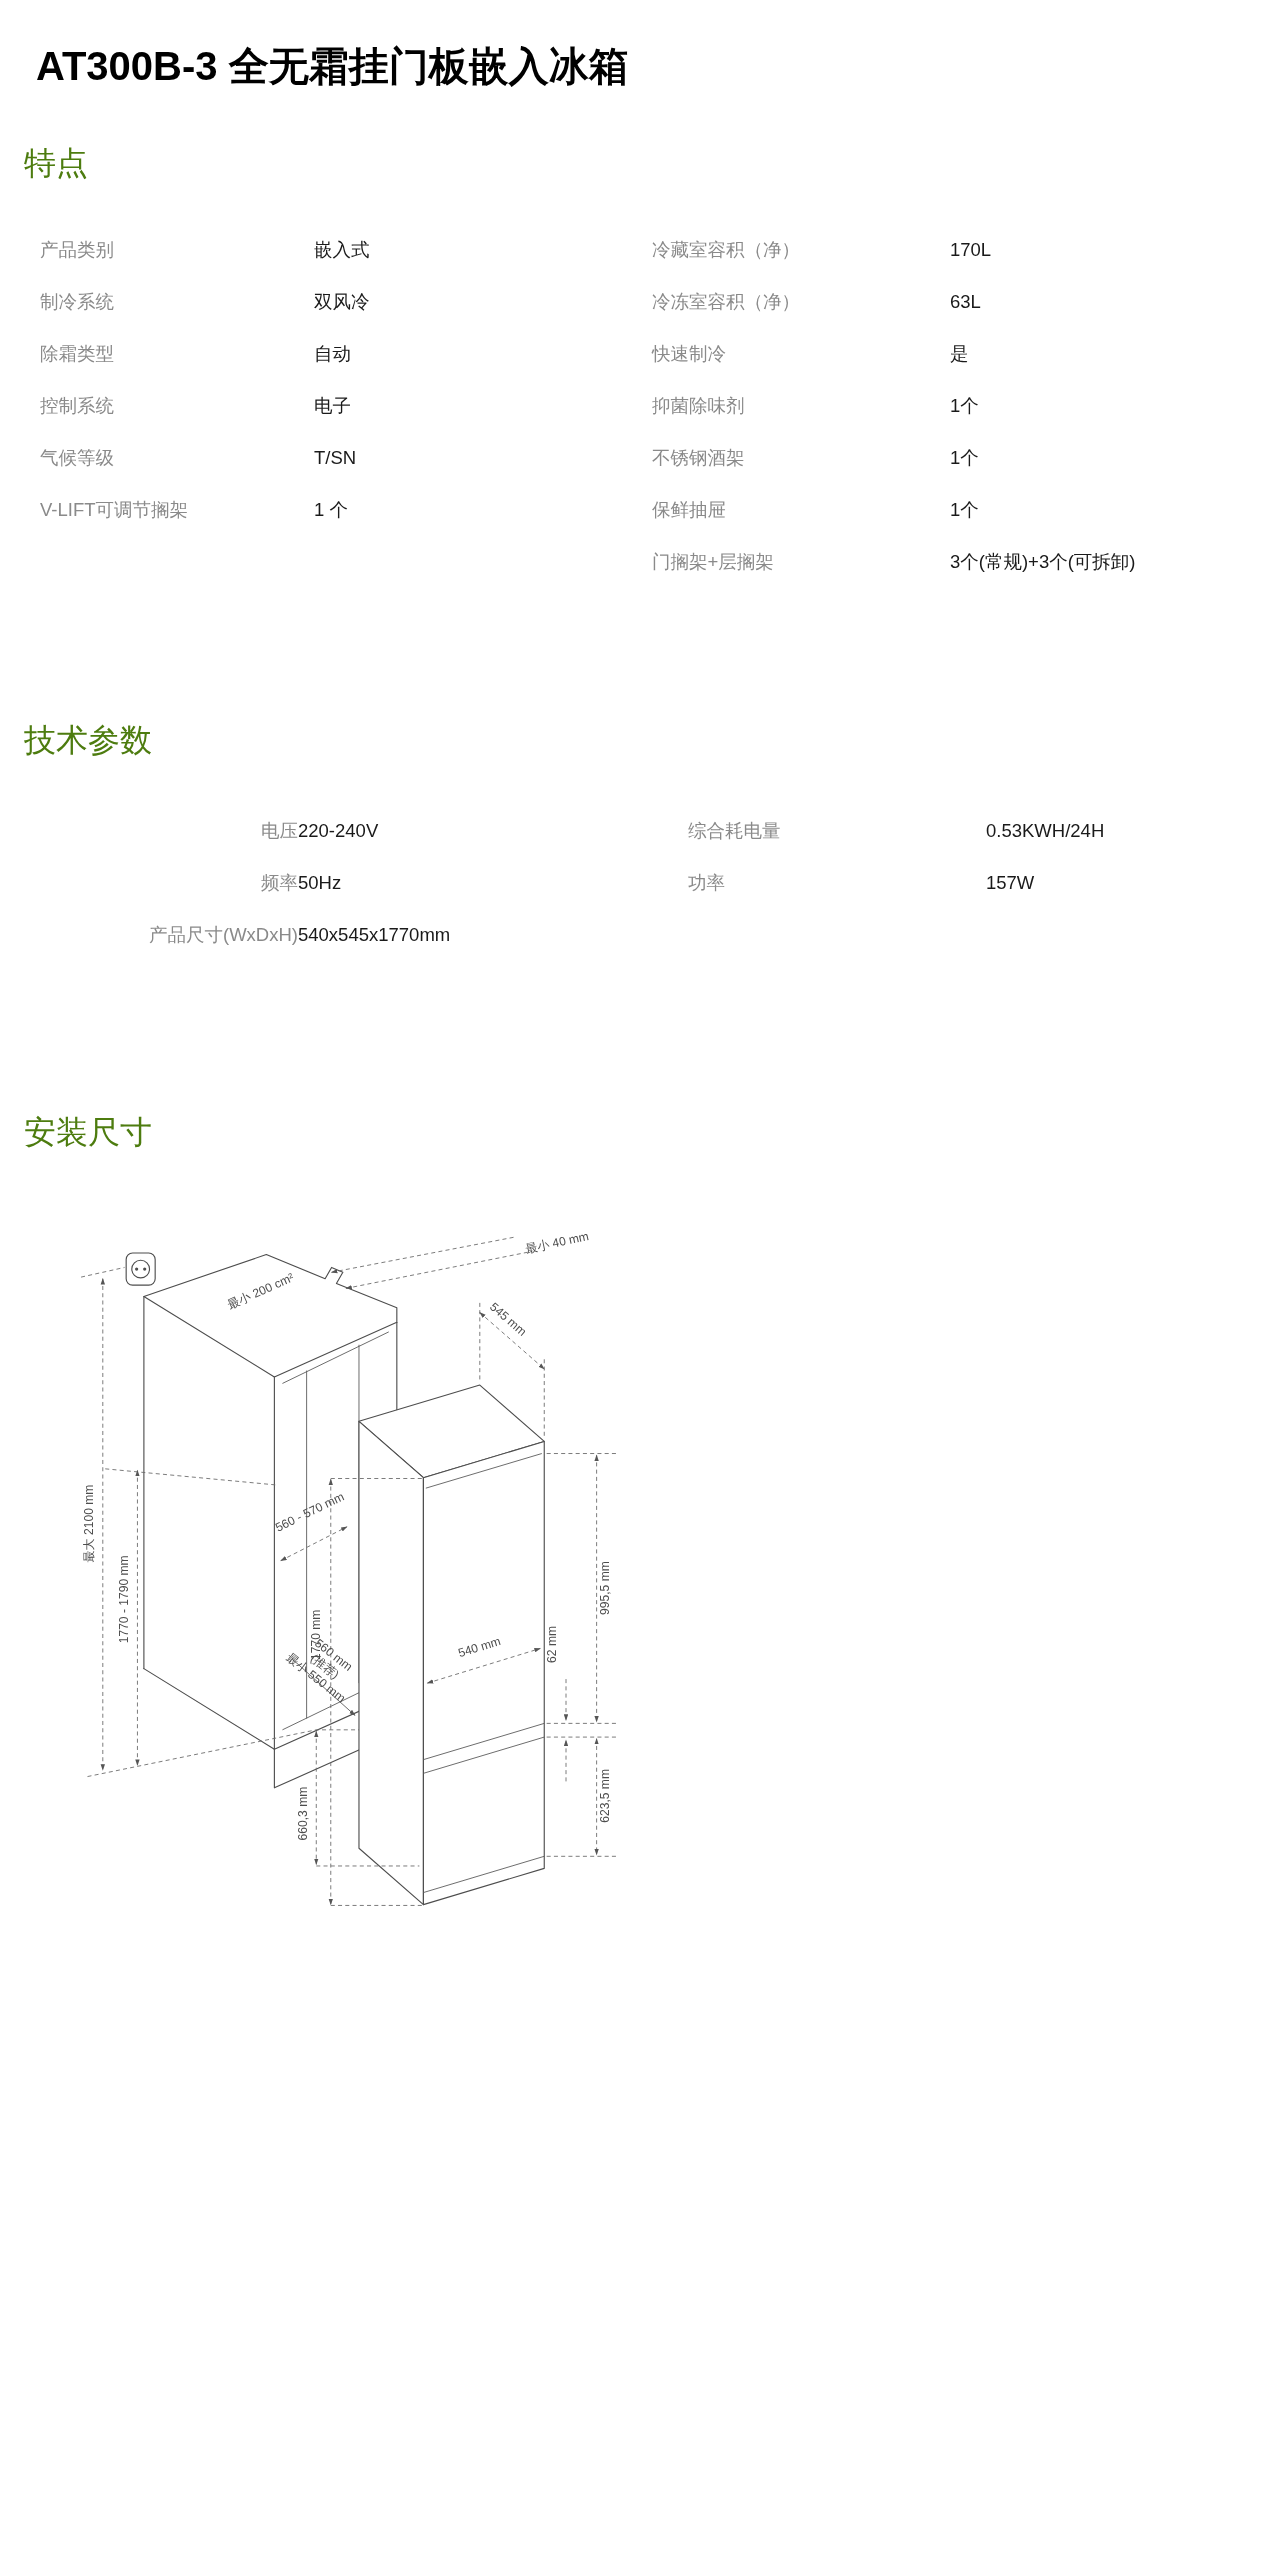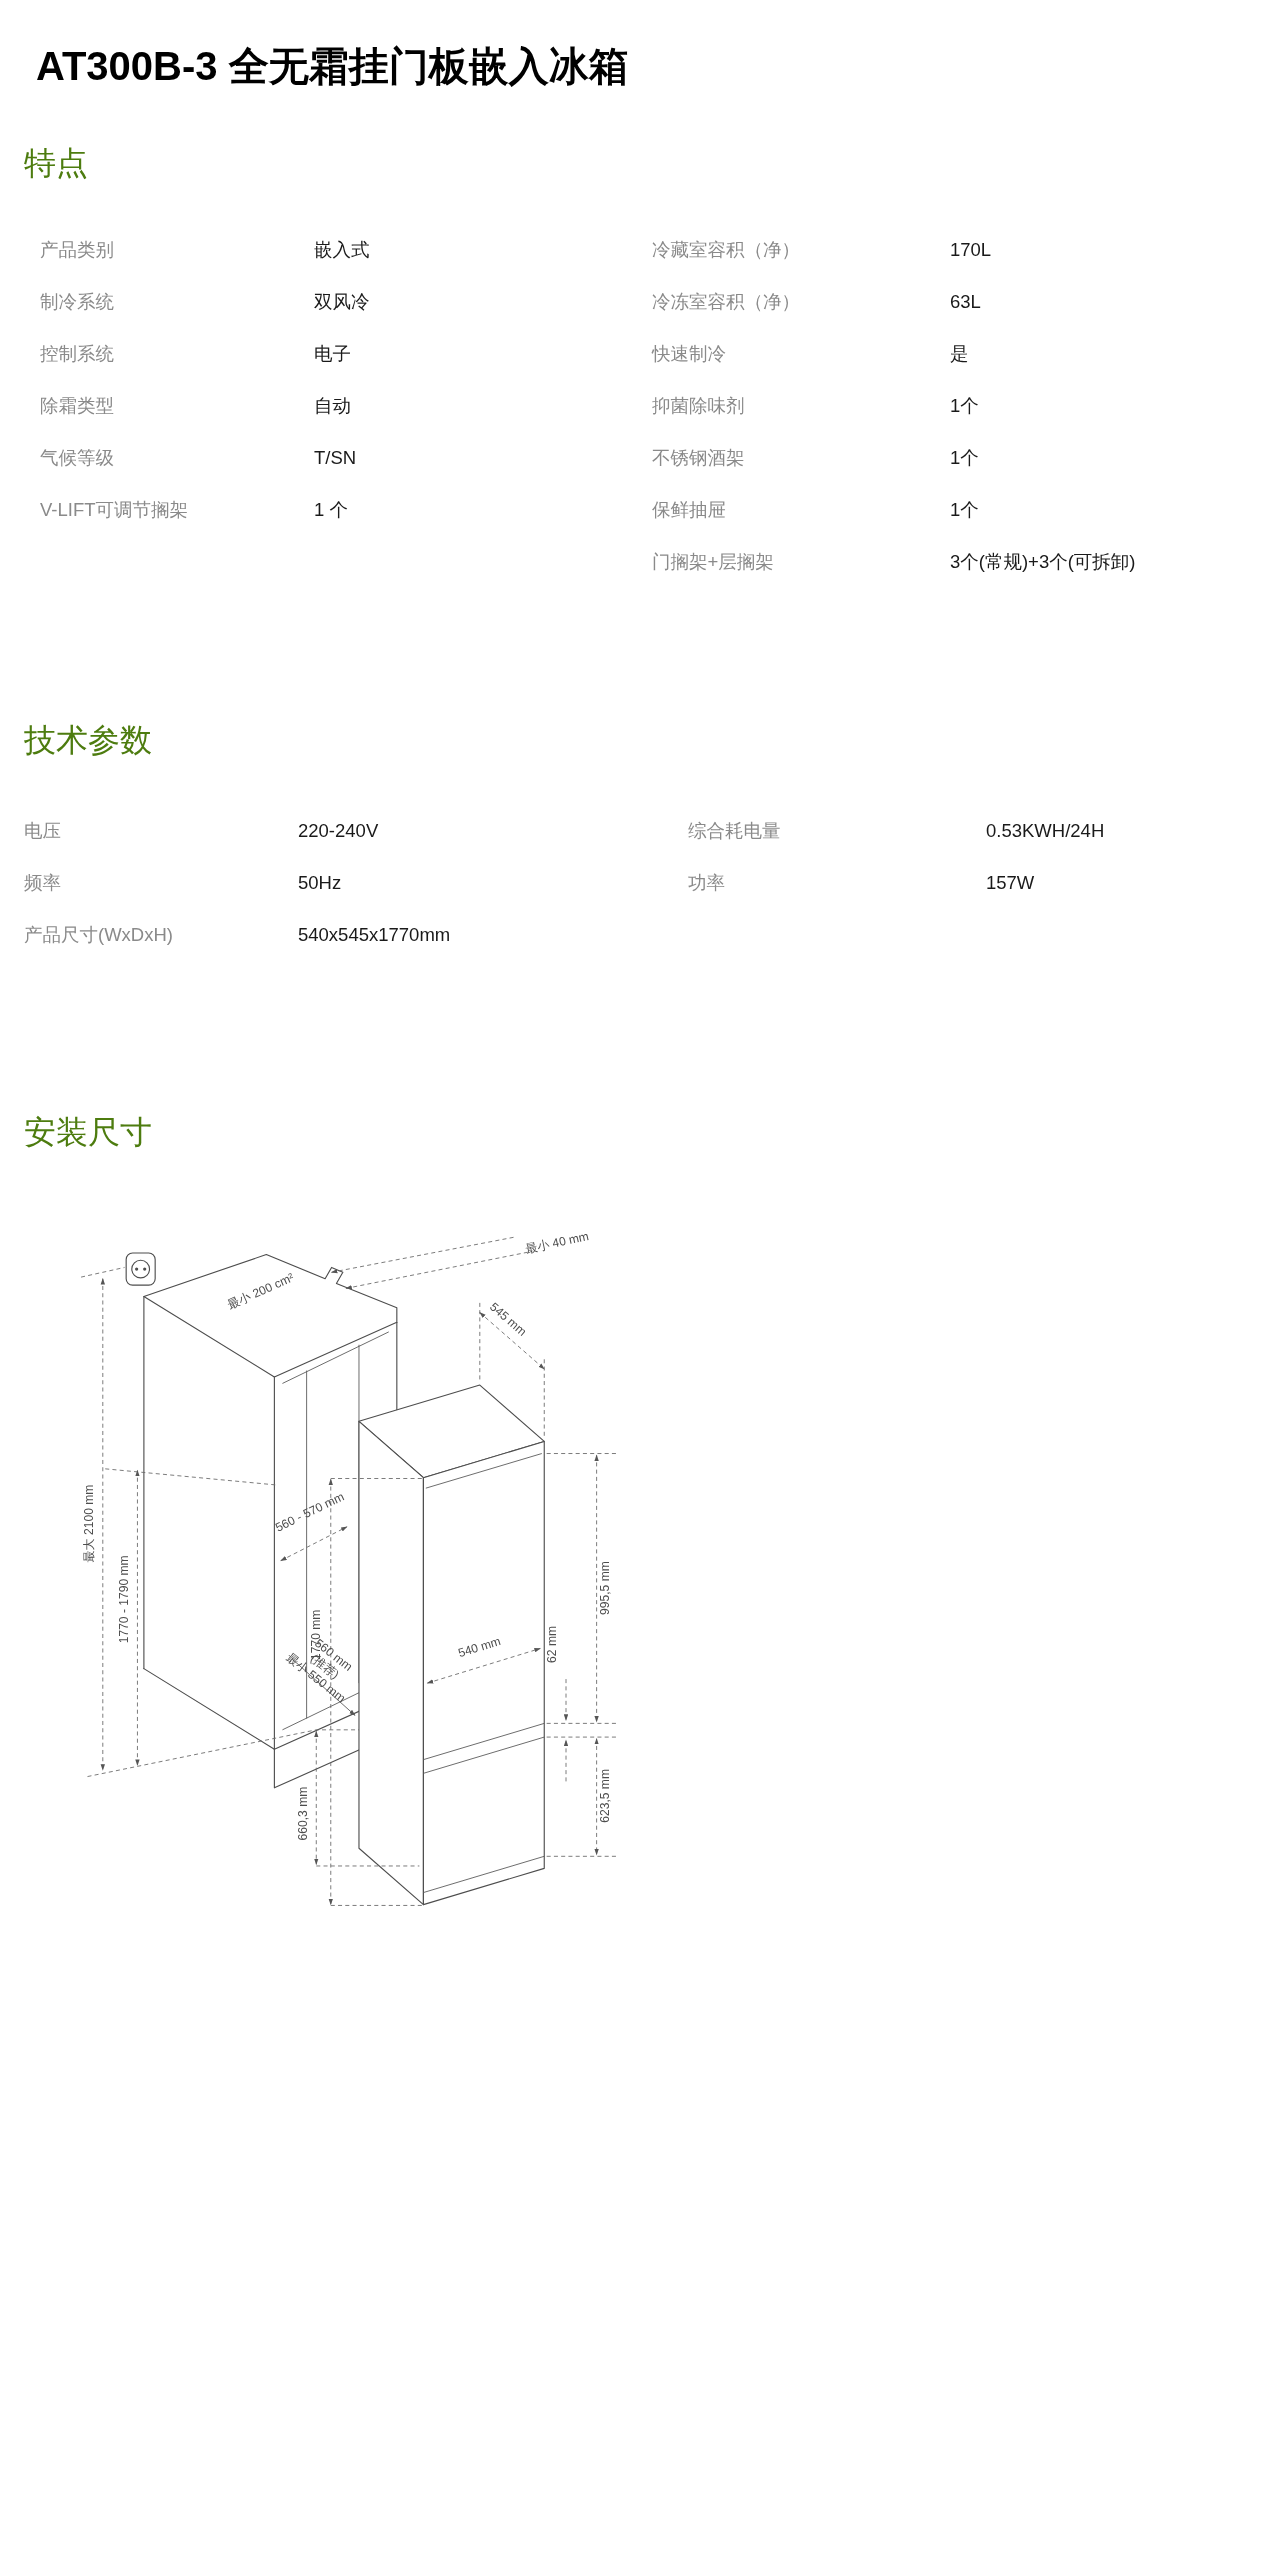--- a/index.html
+++ b/index.html
@@ -12,21 +12,21 @@
   .spec-col{position:absolute;}
   .spec-row{height:52px;display:flex;align-items:flex-start;}
   .spec-label{display:inline-block;font-size:18.5px;line-height:22.5px;color:#8a8a8a;}
   .spec-value{display:inline-block;font-size:18.5px;line-height:22.5px;color:#1a1a1a;}
   
   #features-left{left:40px;top:239px;width:636px;}
   #features-left .spec-label{width:274px;}
   #features-right{left:652px;top:239px;width:580px;}
   #features-right .spec-label{width:298px;}
   #tech-left{left:24px;top:820px;width:636px;}
-  #tech-left .spec-label{width:274px;}
+  #tech-left .spec-label{width:274px;text-align:right;}
   #tech-right{left:688px;top:820px;width:580px;}
   #tech-right .spec-label{width:298px;}
   
   #install-diagram{position:absolute;left:81px;top:1232px;}
   .ln{fill:none;stroke:#4d4d4d;stroke-width:1.4;stroke-linejoin:round;stroke-linecap:round;}
   .lnw{fill:#ffffff;stroke:#4d4d4d;stroke-width:1.4;stroke-linejoin:round;}
   .thin{fill:none;stroke:#5a5a5a;stroke-width:1.1;}
   .dim{fill:none;stroke:#6b6b6b;stroke-width:1.1;stroke-dasharray:5 4;}
   .dt{font-size:15px;fill:#4d4d4d;}
 </style>
@@ -43,26 +43,26 @@
     <div class="spec-col" id="features-left">
       <div class="spec-row">
         <span class="spec-label">产品类别</span>
         <span class="spec-value">嵌入式</span>
       </div>
       <div class="spec-row">
         <span class="spec-label">制冷系统</span>
         <span class="spec-value">双风冷</span>
       </div>
       <div class="spec-row">
+        <span class="spec-label">除霜类型</span>
+        <span class="spec-value">自动</span>
+      </div>
+      <div class="spec-row">
         <span class="spec-label">控制系统</span>
         <span class="spec-value">电子</span>
-      </div>
-      <div class="spec-row">
-        <span class="spec-label">除霜类型</span>
-        <span class="spec-value">自动</span>
       </div>
       <div class="spec-row">
         <span class="spec-label">气候等级</span>
         <span class="spec-value">T/SN</span>
       </div>
       <div class="spec-row">
         <span class="spec-label">V-LIFT可调节搁架</span>
         <span class="spec-value">1 个</span>
       </div>
     </div>

